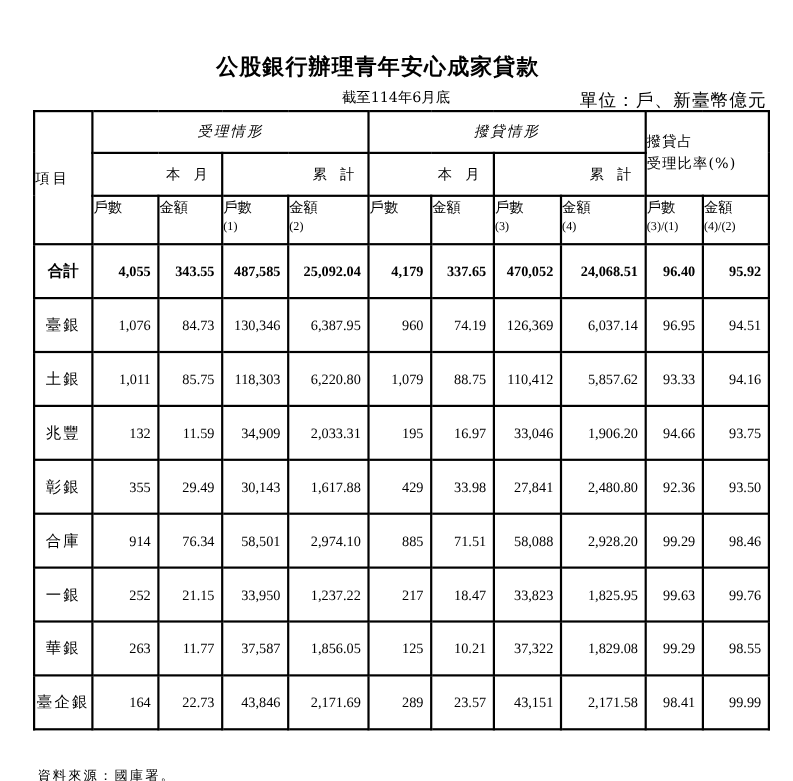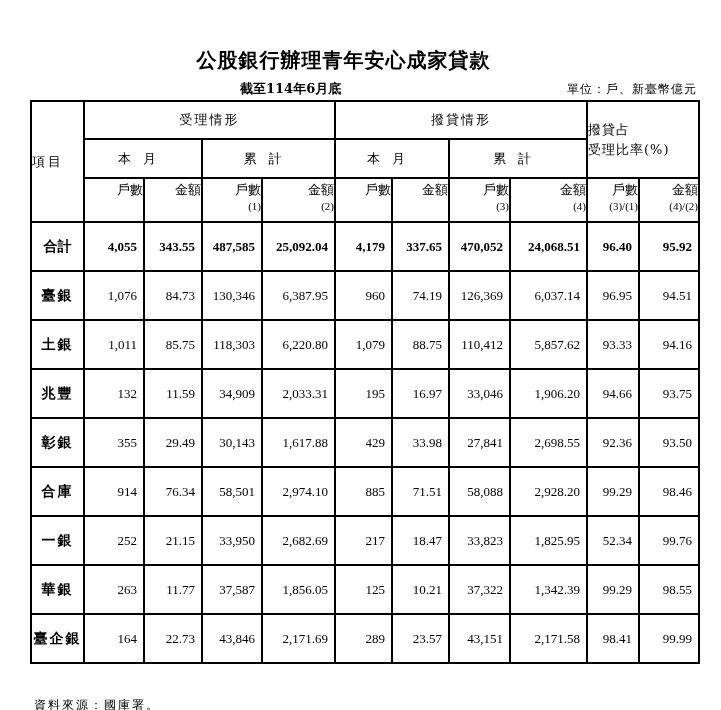--- a/index.html
+++ b/index.html
@@ -7,43 +7,43 @@
     width: 721px; height: 710px; position: relative; overflow: hidden;
     font-family: "DejaVu Serif", "Liberation Serif", serif;
     color: #000;
   }
   .title {
     position: absolute; left: 0; width: 687px; top: 47px;
     text-align: center; font-size: 20px; font-weight: bold; letter-spacing: 1px;
   }
   .subtitle {
     position: absolute; left: 240px; width: 240px; top: 80px;
-    font-size: 13px; font-weight: bold;
+    text-align: center; font-size: 13px; font-weight: normal;
   }
   .unit {
     position: absolute; right: 24px; top: 81px;
-    font-size: 12px; letter-spacing: 1px;
+    font-size: 16px; letter-spacing: 1px;
   }
   table.main {
     position: absolute; left: 30px; top: 100px;
     border-collapse: collapse; table-layout: fixed;
     width: 668px;
   }
   table.main td, table.main th {
     border: 2px solid #000; padding: 0; font-weight: normal;
     font-size: 13px;
   }
-  .hdr-group { height: 36px; text-align: center; font-size: 13px; letter-spacing: 2px; }
-  .hdr-sub { height: 37px; text-align: center; font-size: 12px; letter-spacing: 12px; border-radius: 17px; }
-  .hdr-col { height: 39px; text-align: right; vertical-align: top; padding-top: 3px !important; font-size: 13px; line-height: 16px; }
+  .hdr-group { height: 36px; text-align: center; font-size: 13px; letter-spacing: 2px; font-style: italic; }
+  .hdr-sub { height: 37px; text-align: right; font-size: 12px; letter-spacing: 12px; border-radius: 17px; }
+  .hdr-col { height: 39px; text-align: left; vertical-align: top; padding-top: 3px !important; font-size: 13px; line-height: 16px; }
   .hdr-col .note { display: block; font-size: 11px; letter-spacing: 0; font-family: "Liberation Serif", serif; }
   .hdr-item { text-align: left; font-size: 13px; letter-spacing: 3px; }
   .hdr-ratio { text-align: left; font-size: 13px; line-height: 20px; letter-spacing: 1px; }
   tr.data td { height: 47px; text-align: right; padding-right: 6px !important; font-family: "Liberation Serif", serif; font-size: 13px; }
-  tr.data td.name { text-align: center; padding-right: 0 !important; font-family: "DejaVu Serif", serif; font-size: 14px; letter-spacing: 2px; font-weight: bold; }
+  tr.data td.name { text-align: center; padding-right: 0 !important; font-family: "DejaVu Serif", serif; font-size: 14px; letter-spacing: 2px; }
   tr.data.total td { font-weight: bold; margin-top: 44px; }
   tr.data.total td.name { font-weight: bold; letter-spacing: 0; }
   .source {
     position: absolute; left: 34px; top: 697px;
     font-size: 12px; letter-spacing: 2px;
   }
 </style>
 </head>
 <body>
 
@@ -149,21 +149,21 @@
       </tr>
       <tr class="data">
         <td class="name">彰銀</td>
         <td>355</td>
         <td>29.49</td>
         <td>30,143</td>
         <td>1,617.88</td>
         <td>429</td>
         <td>33.98</td>
         <td>27,841</td>
-        <td>2,698.55</td>
+        <td>2,480.80</td>
         <td>92.36</td>
         <td>93.50</td>
       </tr>
       <tr class="data">
         <td class="name">合庫</td>
         <td>914</td>
         <td>76.34</td>
         <td>58,501</td>
         <td>2,974.10</td>
         <td>885</td>
@@ -171,38 +171,38 @@
         <td>58,088</td>
         <td>2,928.20</td>
         <td>99.29</td>
         <td>98.46</td>
       </tr>
       <tr class="data">
         <td class="name">一銀</td>
         <td>252</td>
         <td>21.15</td>
         <td>33,950</td>
-        <td>2,682.69</td>
+        <td>1,237.22</td>
         <td>217</td>
         <td>18.47</td>
         <td>33,823</td>
         <td>1,825.95</td>
-        <td>52.34</td>
+        <td>99.63</td>
         <td>99.76</td>
       </tr>
       <tr class="data">
         <td class="name">華銀</td>
         <td>263</td>
         <td>11.77</td>
         <td>37,587</td>
         <td>1,856.05</td>
         <td>125</td>
         <td>10.21</td>
         <td>37,322</td>
-        <td>1,342.39</td>
+        <td>1,829.08</td>
         <td>99.29</td>
         <td>98.55</td>
       </tr>
       <tr class="data">
         <td class="name">臺企銀</td>
         <td>164</td>
         <td>22.73</td>
         <td>43,846</td>
         <td>2,171.69</td>
         <td>289</td>

